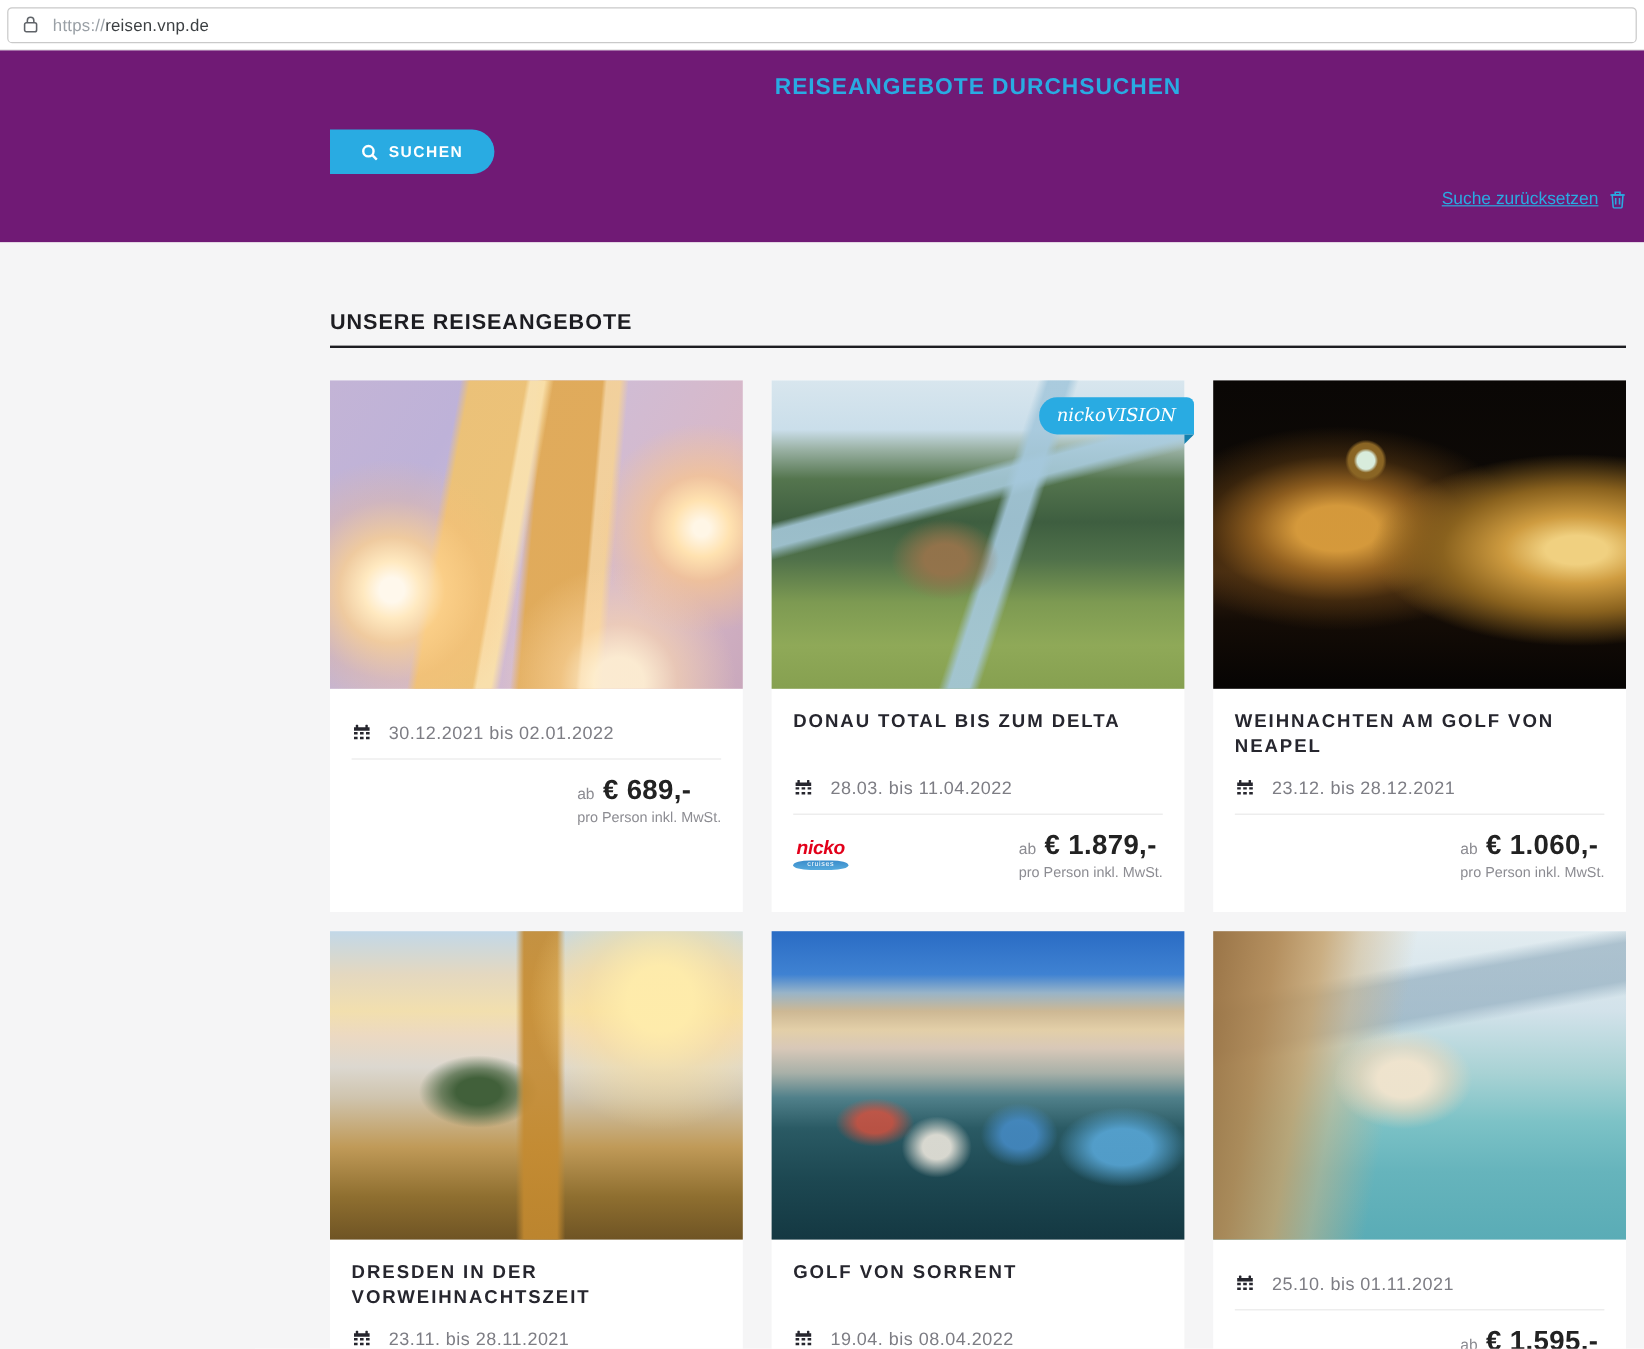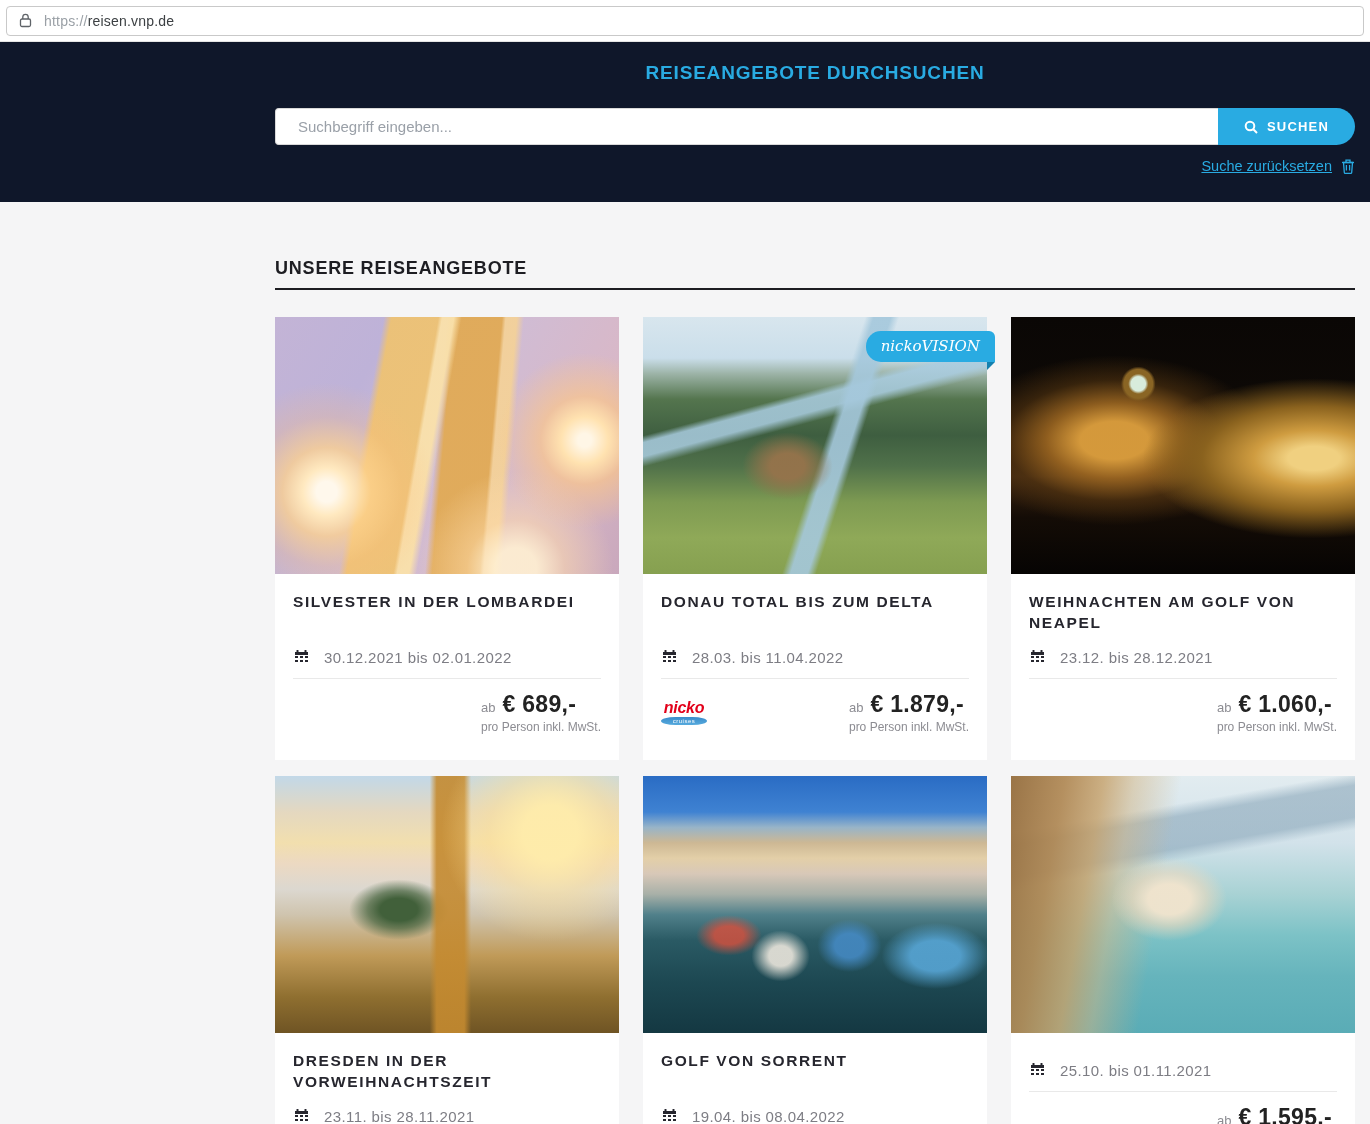--- a/index.html
+++ b/index.html
@@ -10,21 +10,21 @@
   .browser-bar { height:42px; background:#fff; border-bottom:1px solid #e4e4e4;
     display:flex; align-items:center; padding:0 6px; }
   .url-field { flex:1; height:30px; border:1px solid #c9c9c9; border-radius:4px;
     display:flex; align-items:center; padding:0 12px; gap:12px; background:#fff; }
   .url-text { font-size:14px; color:#3c4043; letter-spacing:.2px; }
   .url-text .scheme { color:#9aa0a6; }
 
   
   .content { width:1080px; margin-left:275px; }
 
-  .search-section { background:#0f172a; padding:12px 0 28px; }
+  .search-section { background:#701a75; padding:12px 0 28px; }
   .search-title { text-align:center; color:#29abe2; font-size:19px; font-weight:700;
     letter-spacing:.8px; margin-top:8px; }
   .search-row { display:flex; margin-top:24px; height:37px; }
   .search-input { flex:1; border:1px solid #d9d9d9; border-right:none;
     border-radius:4px 0 0 4px; padding:0 22px; font-size:15px; color:#333;
     font-family:"Liberation Sans", sans-serif; outline:none; }
   .search-input::placeholder { color:#9aa0a8; }
   .search-btn { width:137px; border:none; background:#29abe2; color:#fff;
     border-radius:0 19px 19px 0; font-size:13px; font-weight:700; letter-spacing:1.2px;
     display:flex; align-items:center; justify-content:center; gap:9px; cursor:pointer;
@@ -120,21 +120,20 @@
       </svg>
     </span>
     <span class="url-text"><span class="scheme">https://</span><span>reisen.vnp.de</span></span>
   </div>
 </div>
 
 <div class="search-section">
   <div class="content">
     <div class="search-title">REISEANGEBOTE DURCHSUCHEN</div>
     <div class="search-row">
-      <input class="search-input" type="text" placeholder="Suchbegriff eingeben..." style="">
       <button class="search-btn">
         <span>
           <svg width="14" height="14" viewBox="0 0 14 14" fill="none" stroke="#fff" stroke-width="2">
             <circle cx="6" cy="6" r="4.3"></circle>
               <line x1="9.3" y1="9.3" x2="13" y2="13"></line>
           </svg>
         </span>
         <span>SUCHEN</span>
       </button>
     </div>
@@ -155,21 +154,20 @@
 
 <div class="offers-section">
   <div class="content">
     <div class="offers-heading">UNSERE REISEANGEBOTE</div>
 
     <div class="cards-grid">
 
       <div class="card">
         <div class="card-image img-champagne"></div>
         <div class="card-body">
-          <div class="card-title">SILVESTER IN DER LOMBARDEI</div>
           <div class="date-row">
             <span>
               <svg width="17" height="17" viewBox="0 0 17 17" fill="#26262e">
                 <path d="M2 3h13v3H2zM2 7h3v2H2zm5 0h3v2H7zm5 0h3v2h-3zM2 11h3v2H2zm5 0h3v2H7zm5 0h3v2h-3z"></path>
                 <rect x="3.5" y="1" width="2" height="3" rx=".5"></rect>
                   <rect x="11.5" y="1" width="2" height="3" rx=".5"></rect>
               </svg>
             </span>
             <span>30.12.2021 bis 02.01.2022</span>
           </div>

